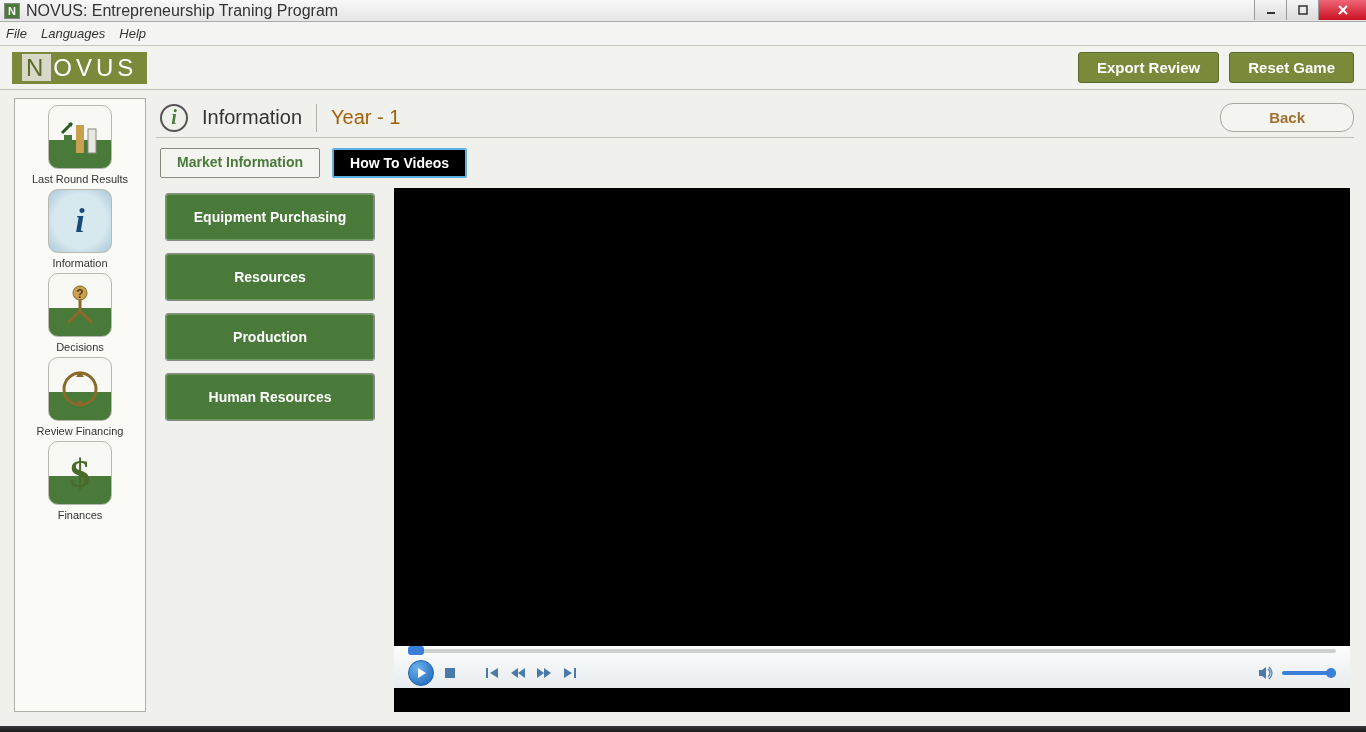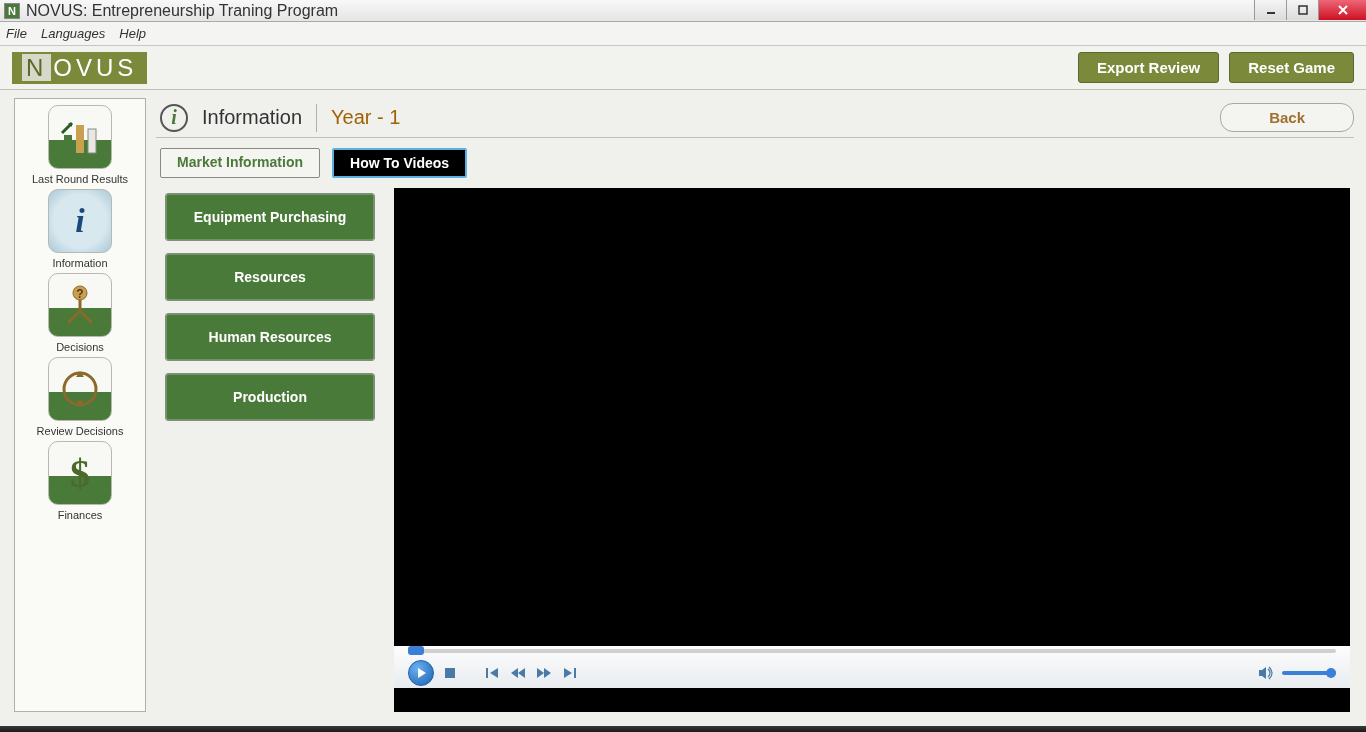--- a/index.html
+++ b/index.html
@@ -388,21 +388,21 @@
     </div>
 
     <div class="side-item">
       <div class="side-icon">
         <svg width="48" height="48" viewBox="0 0 48 48">
           <circle cx="24" cy="24" r="16" fill="none" stroke="#8a6a2a" stroke-width="3"></circle>
           <polygon points="24,6 20,12 28,12" fill="#8a6a2a"></polygon>
           <polygon points="24,42 20,36 28,36" fill="#8a6a2a"></polygon>
         </svg>
       </div>
-      <div class="side-label">Review Decisions</div>
+      <div class="side-label">Review Financing</div>
     </div>
 
     <div class="side-item">
       <div class="side-icon">
         <span style="font-family:Georgia,serif;font-weight:bold;font-size:40px;color:#4a6a2a;">$</span>
       </div>
       <div class="side-label">Finances</div>
     </div>
   </div>
 
@@ -417,22 +417,22 @@
 
     <div class="tabs-row">
       <div class="tab">Market Information</div>
       <div class="tab active">How To Videos</div>
     </div>
 
     <div class="video-row">
       <div class="video-list">
         <div class="vlist-btn">Equipment Purchasing</div>
         <div class="vlist-btn">Resources</div>
+        <div class="vlist-btn">Production</div>
         <div class="vlist-btn">Human Resources</div>
-        <div class="vlist-btn">Production</div>
       </div>
 
       <div class="video-box">
         <div class="video-area"></div>
         <div class="player-bar">
           <div class="seek">
             <div class="seek-track">
                 <div class="seek-thumb"></div>
               </div>
           </div>

